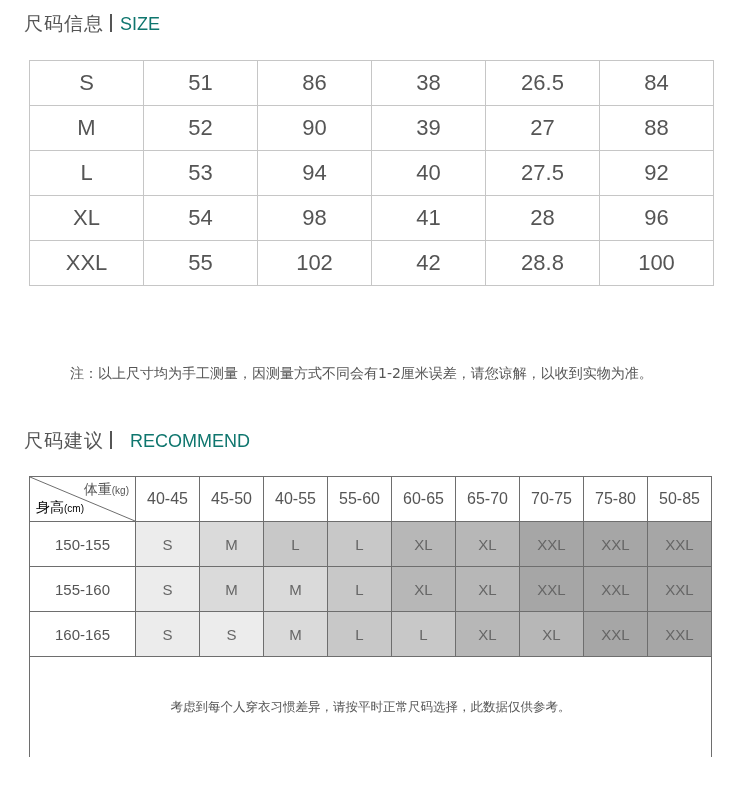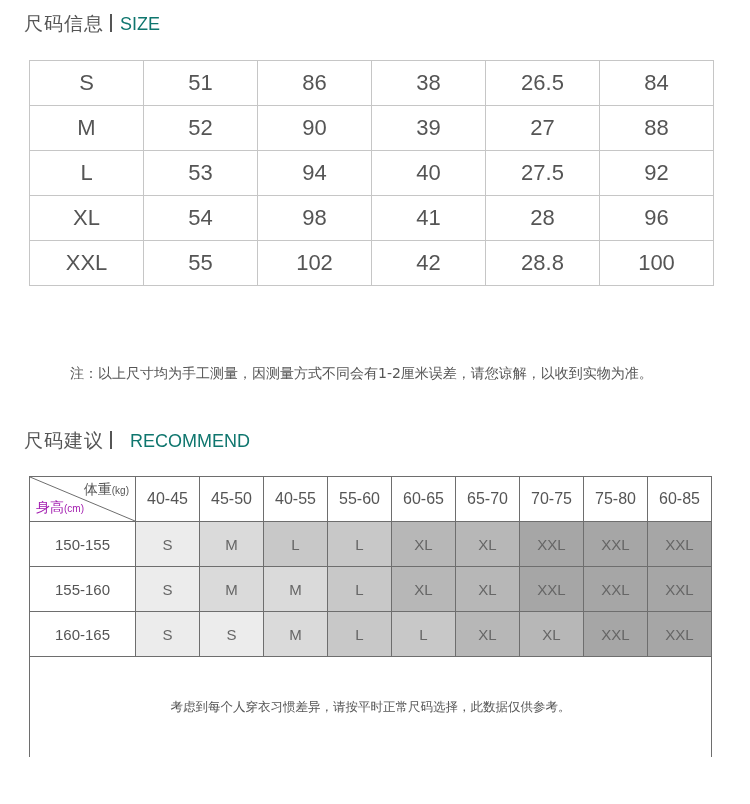--- a/index.html
+++ b/index.html
@@ -26,21 +26,21 @@
   table.rec { position: absolute; left: 29px; top: 476px; border-collapse: collapse; }
   table.rec td { border: 1px solid #6e6e6e; text-align: center; padding: 0;
                  font-family: "Liberation Sans", sans-serif; color: #666; }
   table.rec tr.head td { height: 44px; font-size: 16px; background: #fff; color: #555; }
   table.rec tr.body td { height: 44px; font-size: 15px; }
   table.rec td.hcol { width: 105px; font-size: 16px; color: #555; background: #fff; }
   table.rec td.wcol { width: 63px; }
   .diag { position: relative; width: 105px; height: 44px; overflow: hidden; }
   .diag svg { position: absolute; left: 0; top: 0; }
   .diag .w { position: absolute; right: 6px; top: 4px; font-size: 14px; color: #555; }
-  .diag .h { position: absolute; left: 6px; bottom: 4px; font-size: 14px; color: #a21caf; }
+  .diag .h { position: absolute; left: 6px; bottom: 4px; font-size: 14px; color: #000000; }
   .diag small { font-size: 10px; }
   table.rec tr.foot td { height: 100px; background: #fff; font-size: 12.5px; color: #555;
                          font-family: "DejaVu Sans", sans-serif; border-bottom: none; vertical-align: middle; padding-top: 0; }
 </style>
 </head>
 <body>
 
 <div class="section-title" id="title-size">
   <span class="zh">尺码信息</span><span class="bar"></span><span class="en">SIZE</span>
 </div>
@@ -109,21 +109,21 @@
         </div>
       </td>
     <td class="wcol">40-45</td>
         <td class="wcol">45-50</td>
         <td class="wcol">40-55</td>
         <td class="wcol">55-60</td>
         <td class="wcol">60-65</td>
         <td class="wcol">65-70</td>
         <td class="wcol">70-75</td>
         <td class="wcol">75-80</td>
-        <td class="wcol">60-85</td>
+        <td class="wcol">50-85</td>
       </tr>
   <tr class="body">
         <td class="hcol">150-155</td>
         <td class="wcol" style="background: rgb(236, 236, 236);">S</td>
         <td class="wcol" style="background: rgb(218, 218, 218);">M</td>
         <td class="wcol" style="background: rgb(200, 200, 200);">L</td>
         <td class="wcol" style="background: rgb(200, 200, 200);">L</td>
         <td class="wcol" style="background: rgb(183, 183, 183);">XL</td>
         <td class="wcol" style="background: rgb(183, 183, 183);">XL</td>
         <td class="wcol" style="background: rgb(166, 166, 166);">XXL</td>

